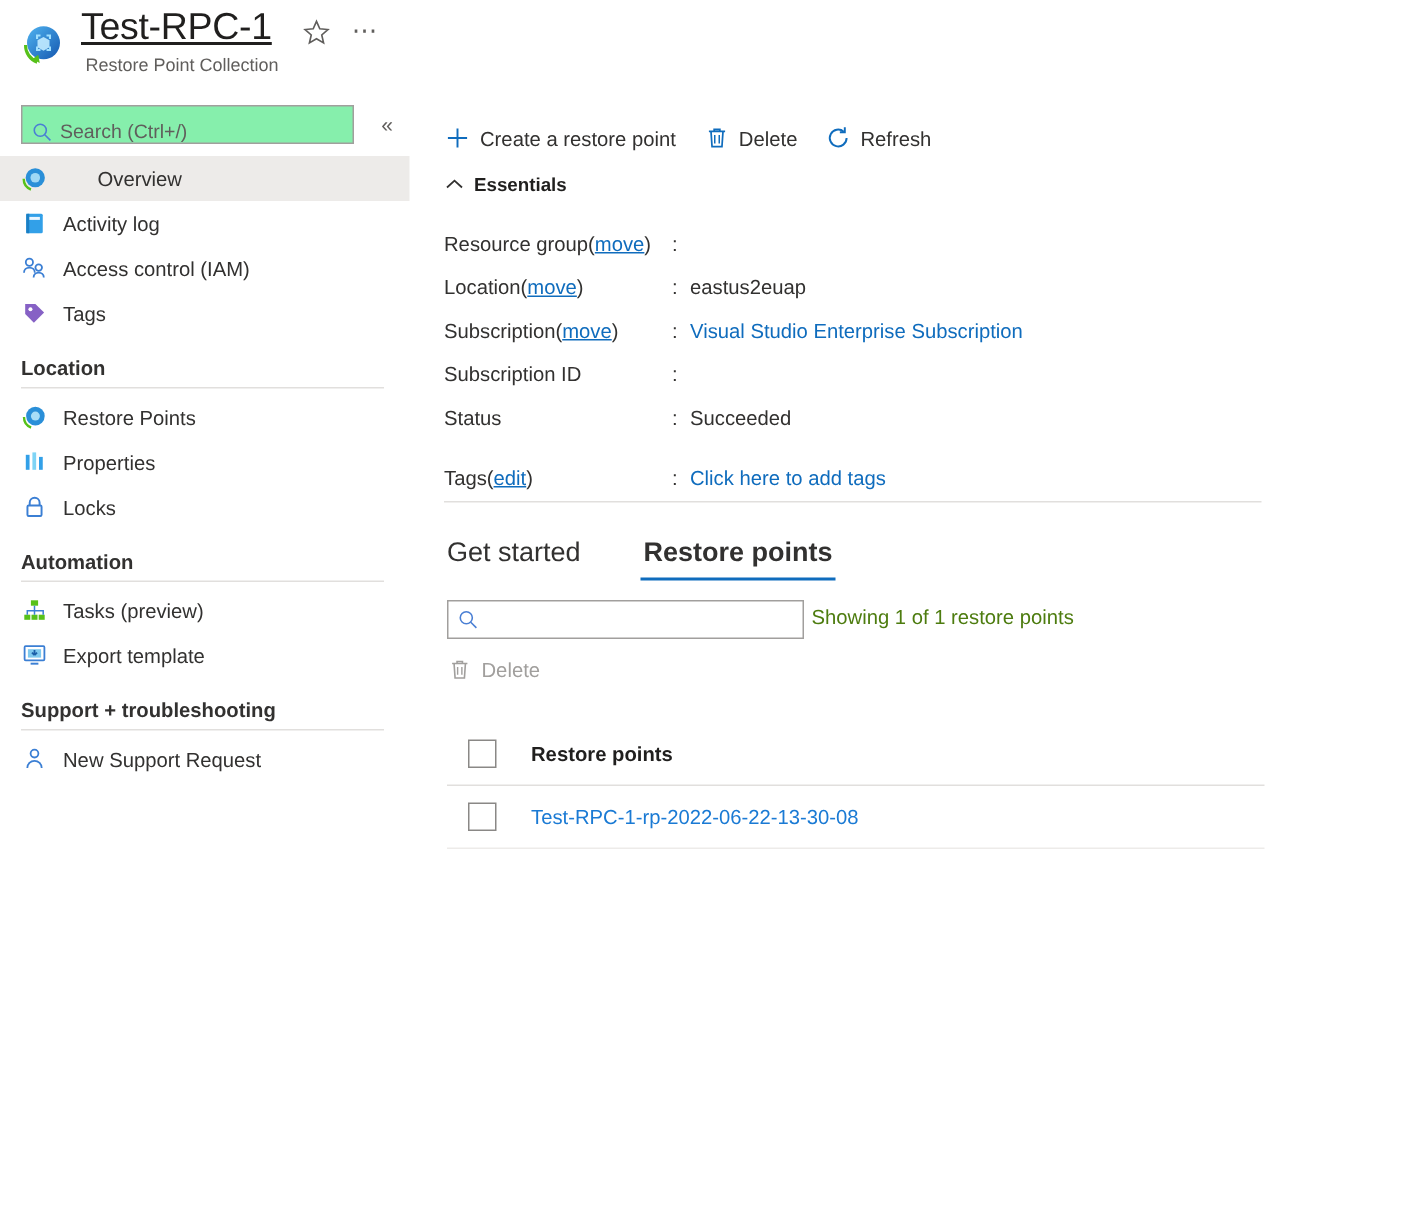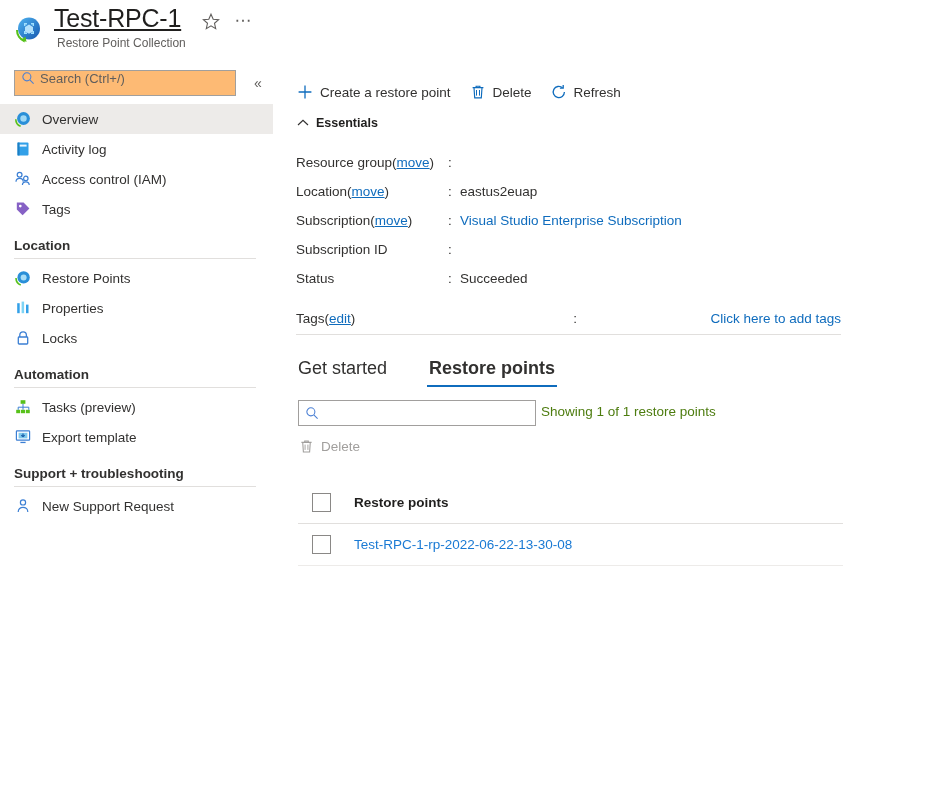--- a/index.html
+++ b/index.html
@@ -34,43 +34,43 @@
     position: absolute; left: 57px; top: 36px;
     font-size: 12px; color: #605e5c; white-space: nowrap;
   }
 
   
   .sidebar { position: absolute; left: 0; top: 62px; width: 290px; height: 742px; }
   .search-row { position: absolute; left: 0; top: 8px; width: 290px; height: 30px; }
   .search-box {
     position: absolute; left: 14px; top: 0;
     width: 222px; height: 26px;
-    border: 1px solid #a19f9d; background: #fdba74;
-    display: flex; align-items: flex-start;
+    border: 1px solid #a19f9d; background: #86efac;
+    display: flex; align-items: flex-end;
   }
   .search-box svg { margin-left: 6px; flex: none; }
   .search-box input {
     border: none; outline: none; background: transparent;
     font-family: "Liberation Sans", sans-serif;
     font-size: 13px; color: #605e5c;
     margin-left: 5px; width: 180px; padding: 0;
   }
   .search-box input::placeholder { color: #605e5c; opacity: 1; }
   .collapse-btn {
     position: absolute; left: 248px; top: 2px;
     width: 20px; height: 22px; color: #605e5c;
     font-size: 14px; line-height: 22px; text-align: center; cursor: pointer;
   }
 
   .nav-list { position: absolute; left: 0; top: 42px; width: 290px; }
   .nav-item {
     position: relative; display: flex; align-items: center;
     height: 30px; padding-left: 14px; cursor: pointer; width: 273px;
   }
-  .nav-item.selected { background: #edebe9; }
+  .nav-item.selected { background: #edebe9; gap: 23px; }
   .nav-ico { width: 18px; height: 18px; flex: none; display: block; }
   .nav-label { margin-left: 10px; font-size: 13.5px; color: #323130; white-space: nowrap; }
 
   .nav-group { padding: 14px 0 0 0; }
   .group-title {
     font-size: 13.5px; font-weight: 700; color: #323130;
     padding-left: 14px; margin-bottom: 5px;
   }
   .group-rule { height: 1px; background: #e1dfdd; margin: 0 34px 4px 14px; }
 
@@ -87,21 +87,21 @@
 
   .essentials-hdr {
     position: absolute; left: 0; top: 116px;
     display: flex; cursor: pointer;
   }
   .essentials-hdr .chev { width: 14px; height: 14px; margin-right: 6px; color: #323130; }
   .essentials-hdr span { font-size: 12.5px; font-weight: 700; color: #201f1e; }
 
   .ess-grid { position: absolute; left: 0; top: 148px; width: 545px; }
   .ess-row { display: flex; align-items: center; height: 29px; }
-  .ess-row.spaced { margin-top: 11px; justify-content: space-between; }
+  .ess-row.spaced { margin-top: 11px; }
   .ess-key { width: 152px; font-size: 13.5px; color: #323130; white-space: nowrap; }
   .ess-colon { width: 12px; font-size: 13.5px; color: #323130; }
   .ess-val { font-size: 13.5px; color: #323130; white-space: nowrap; }
   .ess-val.link, a.lnk { color: #0f6cbd; text-decoration: none; cursor: pointer; }
   a.lnk.u { text-decoration: underline; }
   .ess-rule { position: absolute; left: 0; top: 334px; width: 545px; height: 1px; background: #e1dfdd; }
 
   
   .tabs { position: absolute; left: 0; top: 355px; display: flex; align-items: flex-end; height: 32px; }
   .tab {

